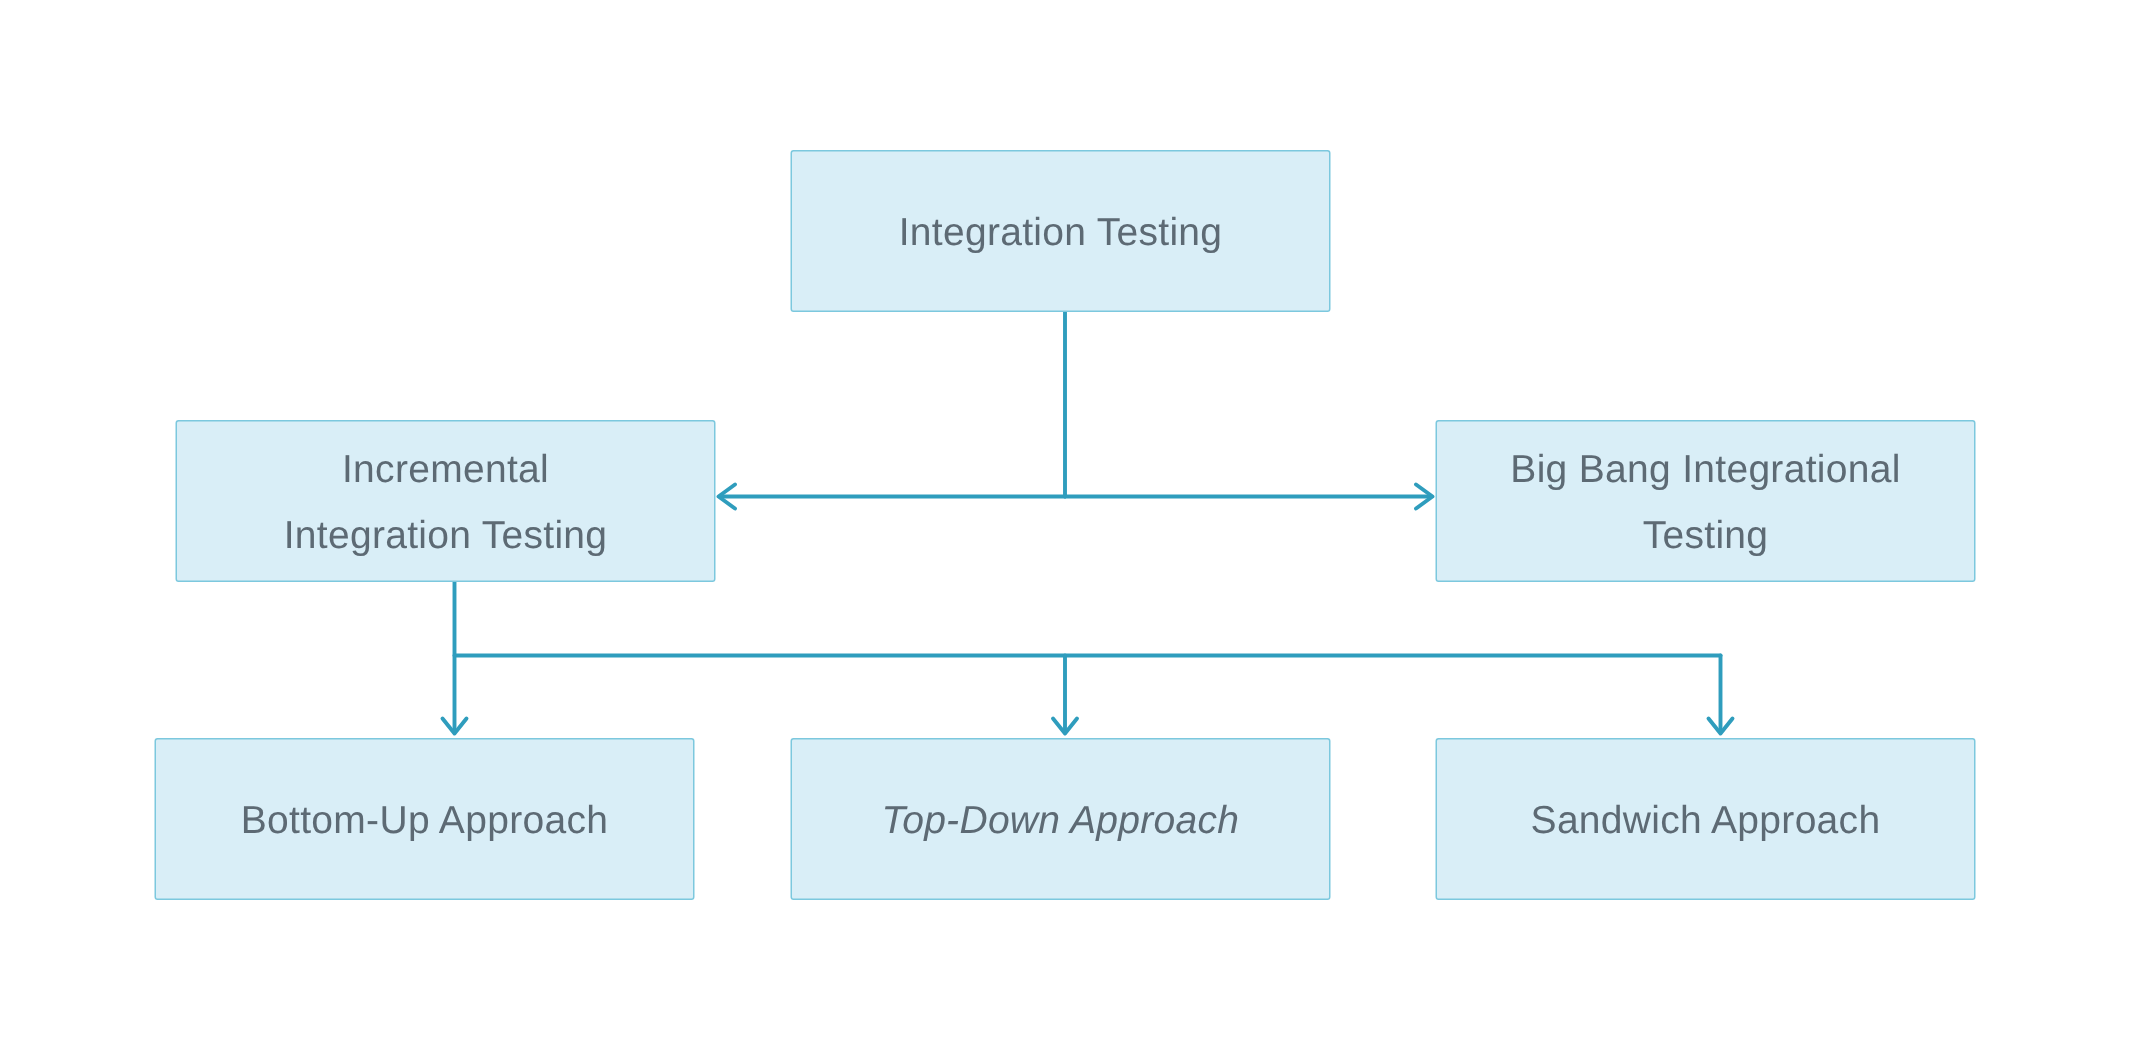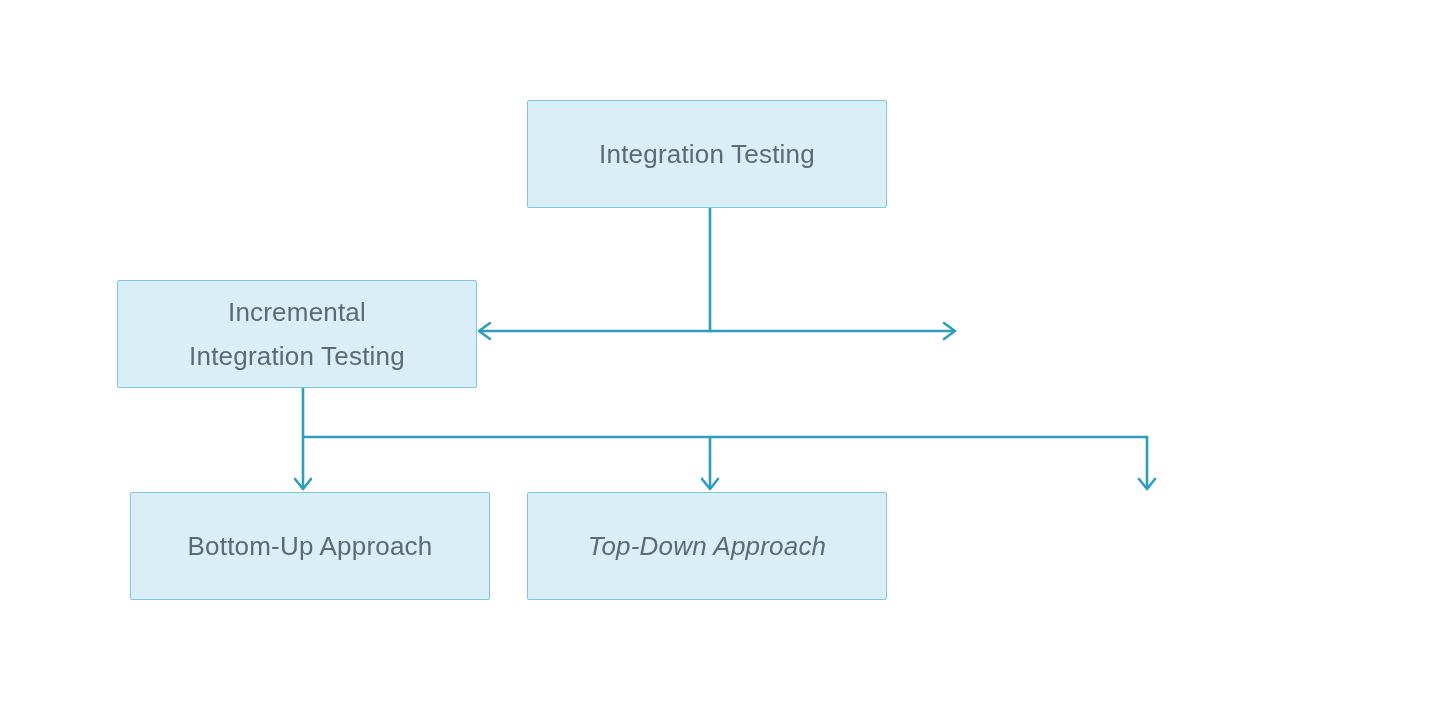--- a/index.html
+++ b/index.html
@@ -52,21 +52,21 @@
     text-align: center;
   }
   .node .line {
     display: block;
     line-height: 44px;
     white-space: nowrap;
   }
   .n0 { left: 527px; top: 100px; }
   .n1 { left: 117px; top: 280px; text-align: right; }
   .n2 { left: 957px; top: 280px; }
-  .n3 { left: 130px; top: 492px; align-items: center; }
+  .n3 { left: 103px; top: 492px; align-items: center; }
   .n4 { left: 527px; top: 492px; font-style: italic; }
   .n5 { left: 957px; top: 492px; }
 </style>
 </head>
 <body>
 
 <div class="canvas">
 
   <svg class="connector-layer" viewBox="0 0 1434 702" xmlns="http://www.w3.org/2000/svg">
 
@@ -106,23 +106,30 @@
 
   <div class="node n0">
     <span class="line">Integration Testing</span>
   </div>
 
   <div class="node n1">
     <span class="line">Incremental</span>
     <span class="line">Integration Testing</span>
   </div>
 
+  <div class="node n2">
+    <span class="line">Big Bang Integrational</span>
+    <span class="line">Testing</span>
+  </div>
 
   <div class="node n3">
     <span class="line">Bottom-Up Approach</span>
   </div>
 
   <div class="node n4">
     <span class="line">Top-Down Approach</span>
   </div>
 
+  <div class="node n5">
+    <span class="line">Sandwich Approach</span>
+  </div>
 
 </div>
 
 </body></html>

